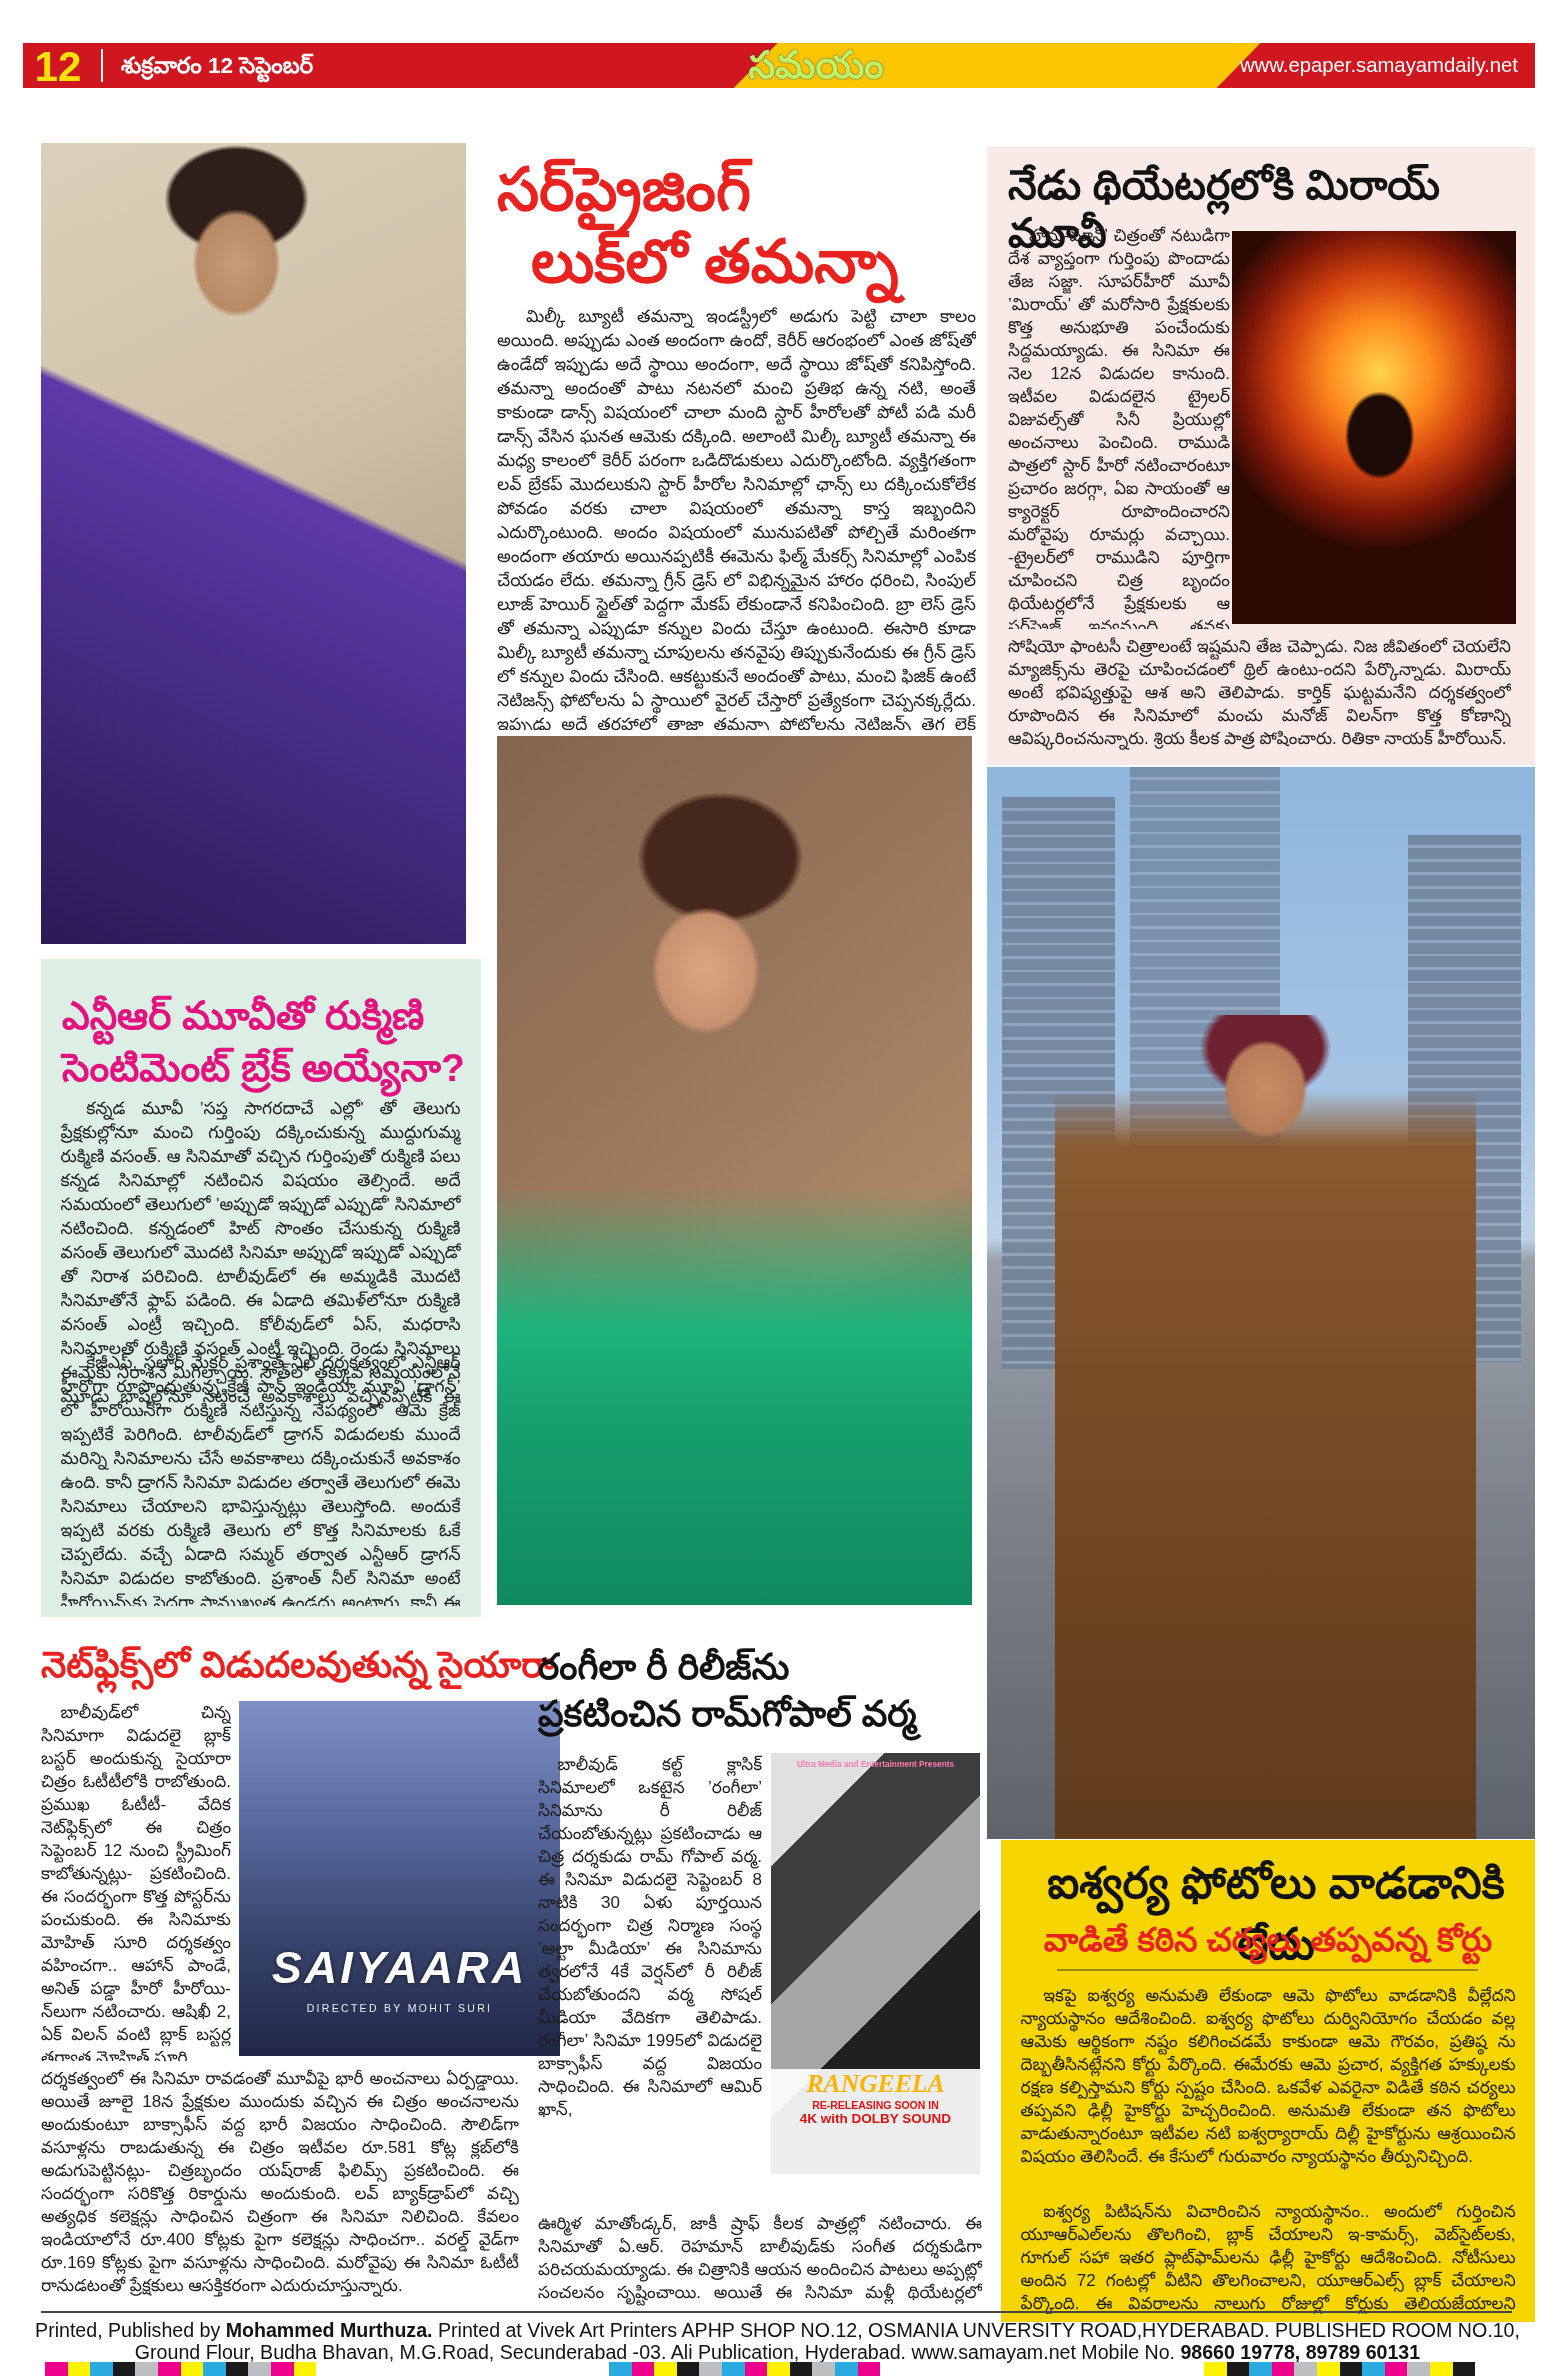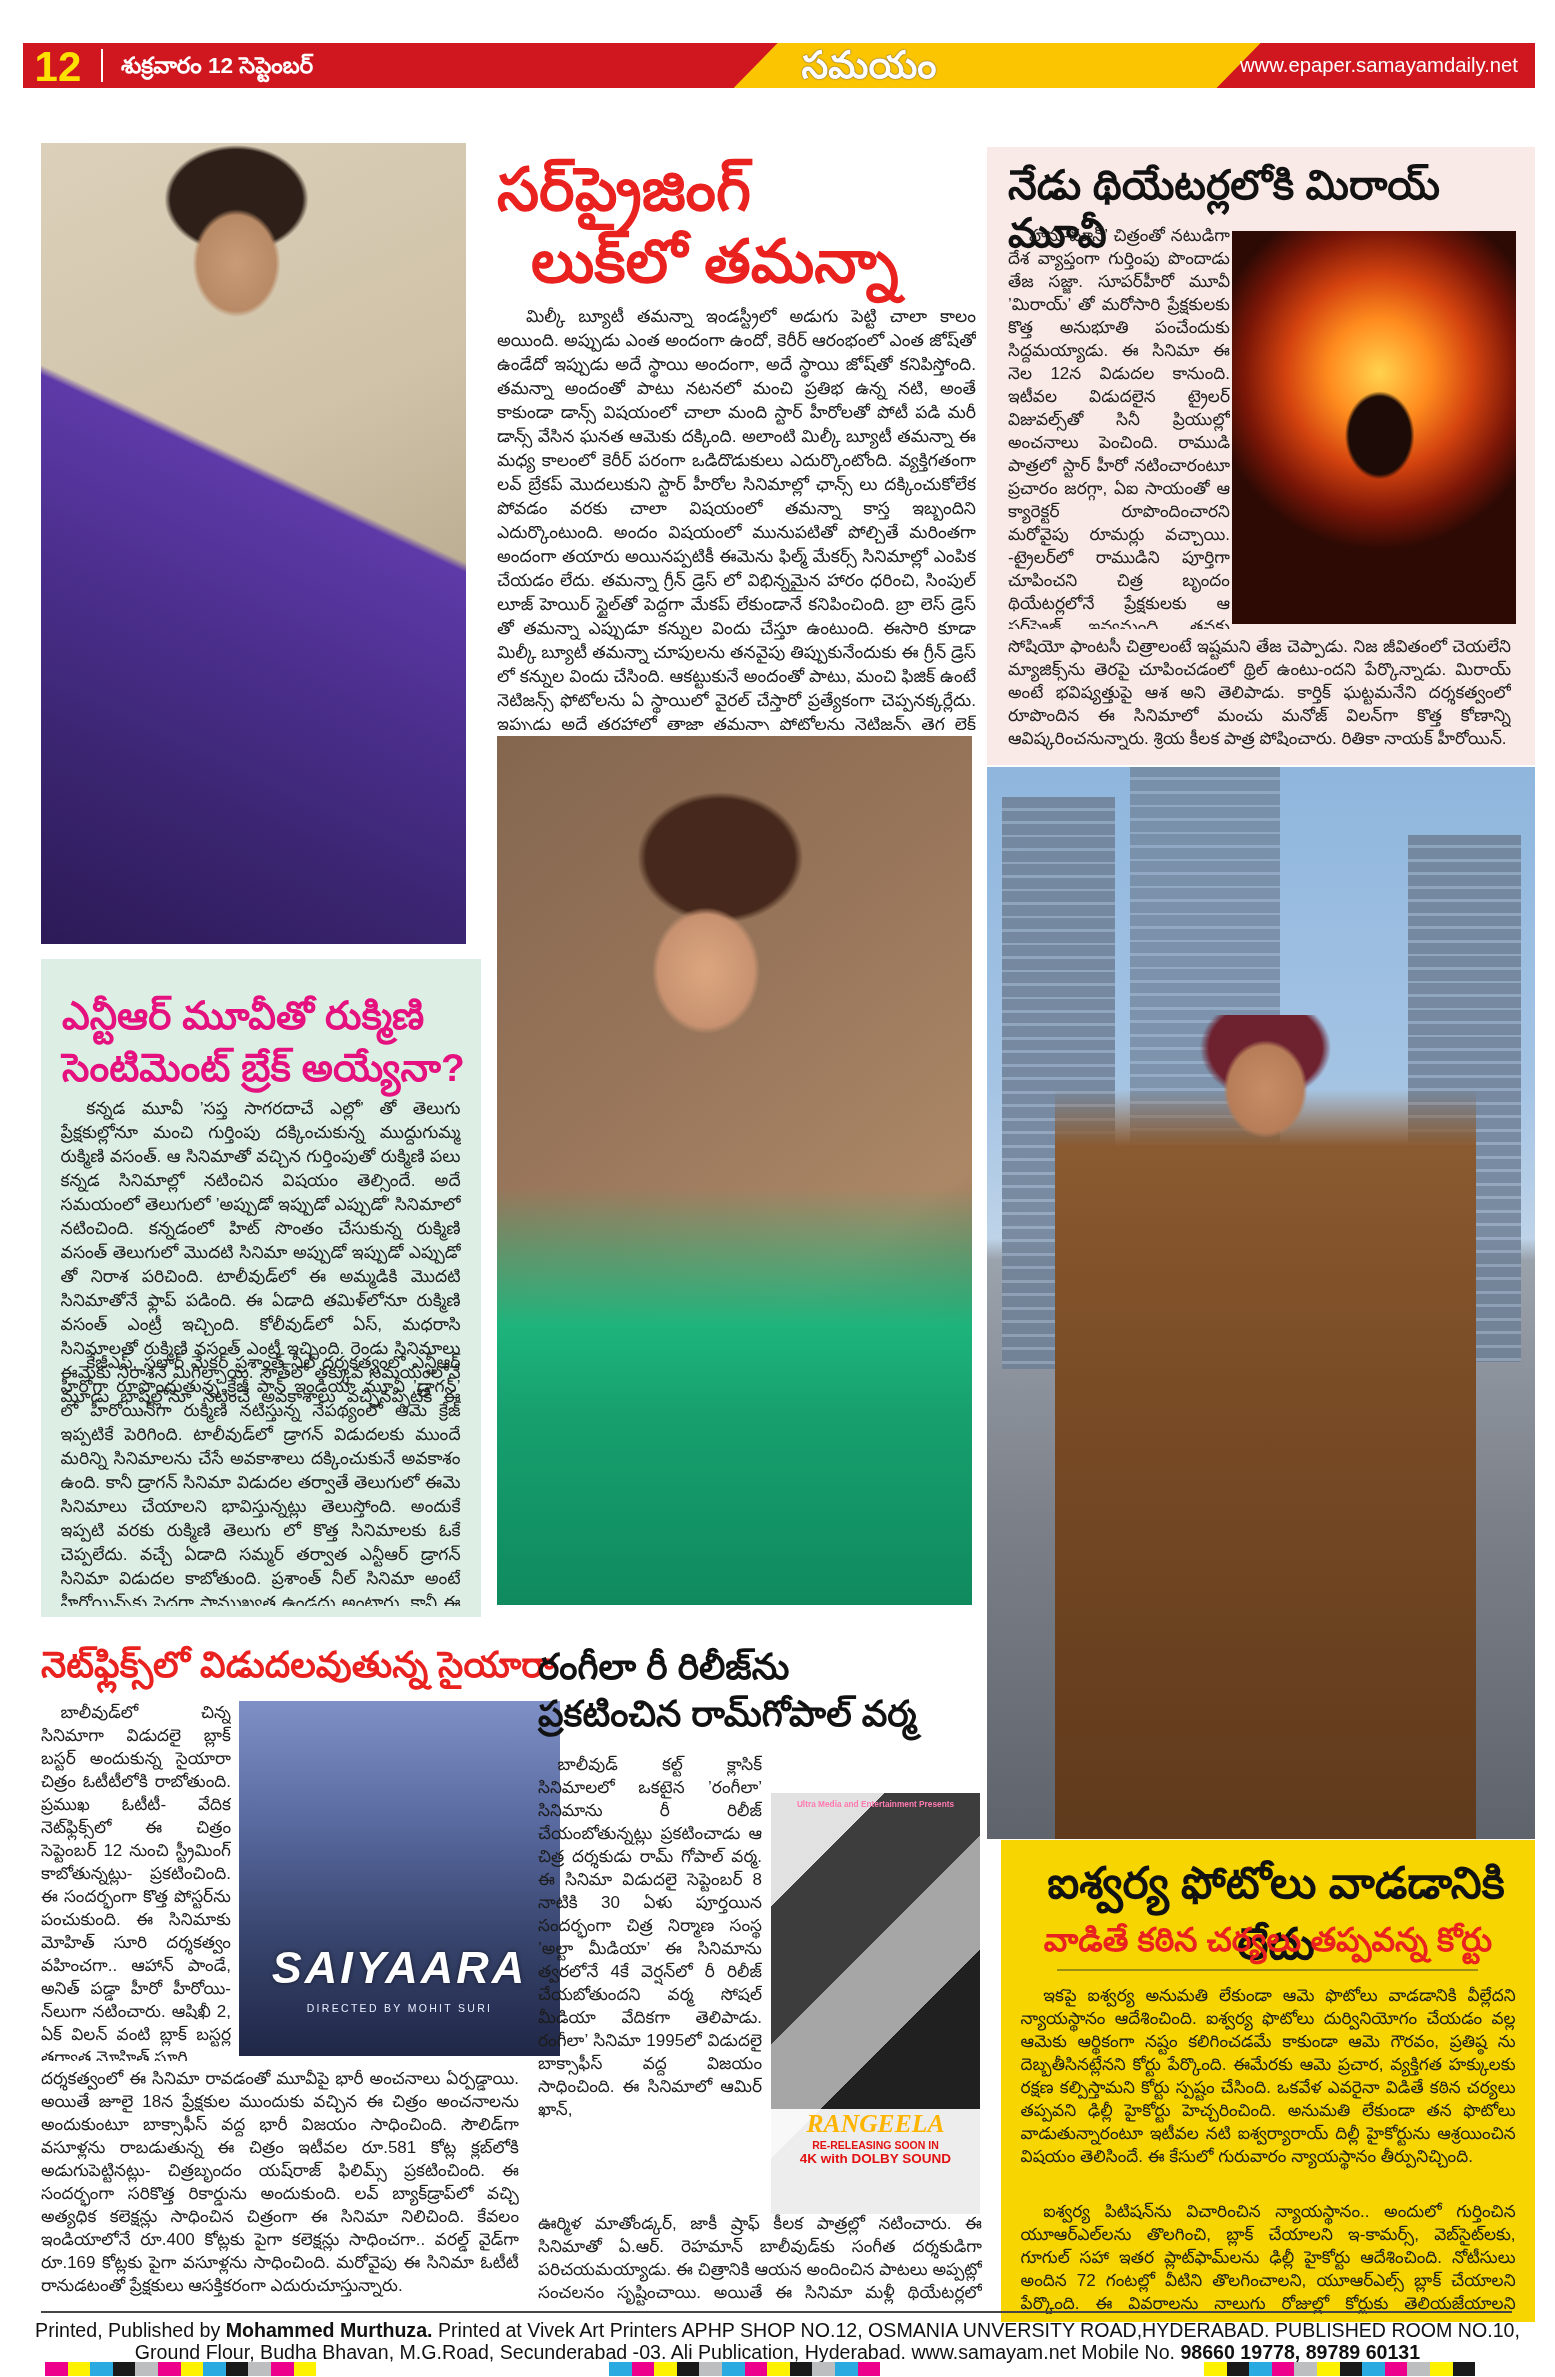--- a/index.html
+++ b/index.html
@@ -6,21 +6,21 @@
   #page{position:relative;width:1555px;height:2377px;background:#ffffff;
         font-family:"Liberation Sans","DejaVu Sans",sans-serif;overflow:hidden;}
   .abs{position:absolute;}
   .just{text-align:justify;color:#1c1c1c;}
   
   .hdr{background:#d0161f;}
   .hdr-yellow{background:#fcc502;clip-path:polygon(44px 0,100% 0,calc(100% - 44px) 100%,0 100%);}
   .pageno{font-size:42px;font-weight:bold;color:#ffe100;line-height:45px;}
   .hdr-divider{background:#ffffff;width:2.3px;}
   .hdr-date{font-size:22.6px;font-weight:bold;color:#ffffff;line-height:45px;text-align:center;}
-  .masthead{font-size:38px;font-weight:bold;color:#ffffff;line-height:47px;text-align:right;
+  .masthead{font-size:38px;font-weight:bold;color:#bef264;line-height:47px;text-align:left;
             text-shadow:0 0 1.5px #1b1d6e;font-family:Liberation Serif, serif;}
   .hdr-web{font-size:20.3px;color:#ffffff;line-height:45px;text-align:right;}
   
   .hl-main{color:#e9211f;font-weight:bold;font-size:60px;line-height:72px;}
   .hl-black{color:#121212;font-weight:bold;}
   .hl-pink{color:#e4117e;font-weight:bold;font-size:39px;line-height:50px;}
   .hl-red{color:#e9211f;font-weight:bold;}
   
   .bt{font-size:17.3px;line-height:24px;}
   .bt-sm{font-size:17px;line-height:23px;}
@@ -44,21 +44,21 @@
      radial-gradient(56px 71px at 52% 52%,#1c0b06 0%,#1c0b06 55%,rgba(0,0,0,0) 62%),
      radial-gradient(60% 45% at 52% 36%,#ffd34d 0%,#ff8c1e 30%,#d3430f 55%,#7a1607 80%,#2e0a04 100%);}
   .photo-city{background:linear-gradient(180deg,#8fb6dd 0%,#a5c4e4 30%,#bed3e8 44%,#9aa2ac 46%,#7c8089 70%,#5f636b 100%);}
   .bldg{background:repeating-linear-gradient(180deg,#6e7f95 0 10.5px,#8ea1b8 10.5px 13.5px);opacity:.85;}
   .subject-coat{background:
      radial-gradient(68px 79px at 50% 9%,#c68d66 0%,#b67d58 55%,rgba(0,0,0,0) 62%),
      radial-gradient(113px 90px at 50% 4%,#6e2230 0%,#6e2230 50%,rgba(0,0,0,0) 58%),
      linear-gradient(180deg,rgba(0,0,0,0) 9%,#8a5a30 16%,#7a4c26 45%,#5f3a1c 100%);}
   .poster-dusk{background:linear-gradient(180deg,#7e90c6 0%,#58699f 35%,#39466f 65%,#202747 100%);}
   .poster-bw{background:
-     linear-gradient(135deg,rgba(220,220,220,.85) 0 18%,rgba(40,40,40,.9) 18% 40%,rgba(150,150,150,.85) 40% 58%,rgba(20,20,20,.95) 58% 100%); margin-top: 40px;}
+     linear-gradient(135deg,rgba(220,220,220,.85) 0 18%,rgba(40,40,40,.9) 18% 40%,rgba(150,150,150,.85) 40% 58%,rgba(20,20,20,.95) 58% 100%);}
   .saiyaara-title{color:#ffffff;font-weight:bold;font-size:45px;letter-spacing:3px;text-align:center;
      text-shadow:0 0 4.5px rgba(0,0,0,.6);font-style:italic;}
   .saiyaara-credit{color:#e8ecff;font-size:10.5px;letter-spacing:2.3px;text-align:center;}
   .rang-presents{color:#ff7bb0;font-size:8.3px;text-align:center;font-weight:bold;}
   .rang-title{color:#ffb400;font-weight:bold;font-style:italic;font-size:25.6px;text-align:center;
      font-family:"Liberation Serif","DejaVu Serif",serif;}
   .rang-line{color:#e21212;font-weight:bold;text-align:center;}
   
   .ft{font-size:19.6px;color:#111111;text-align:center;line-height:22.6px;}
   .ft b{font-weight:bold;}

